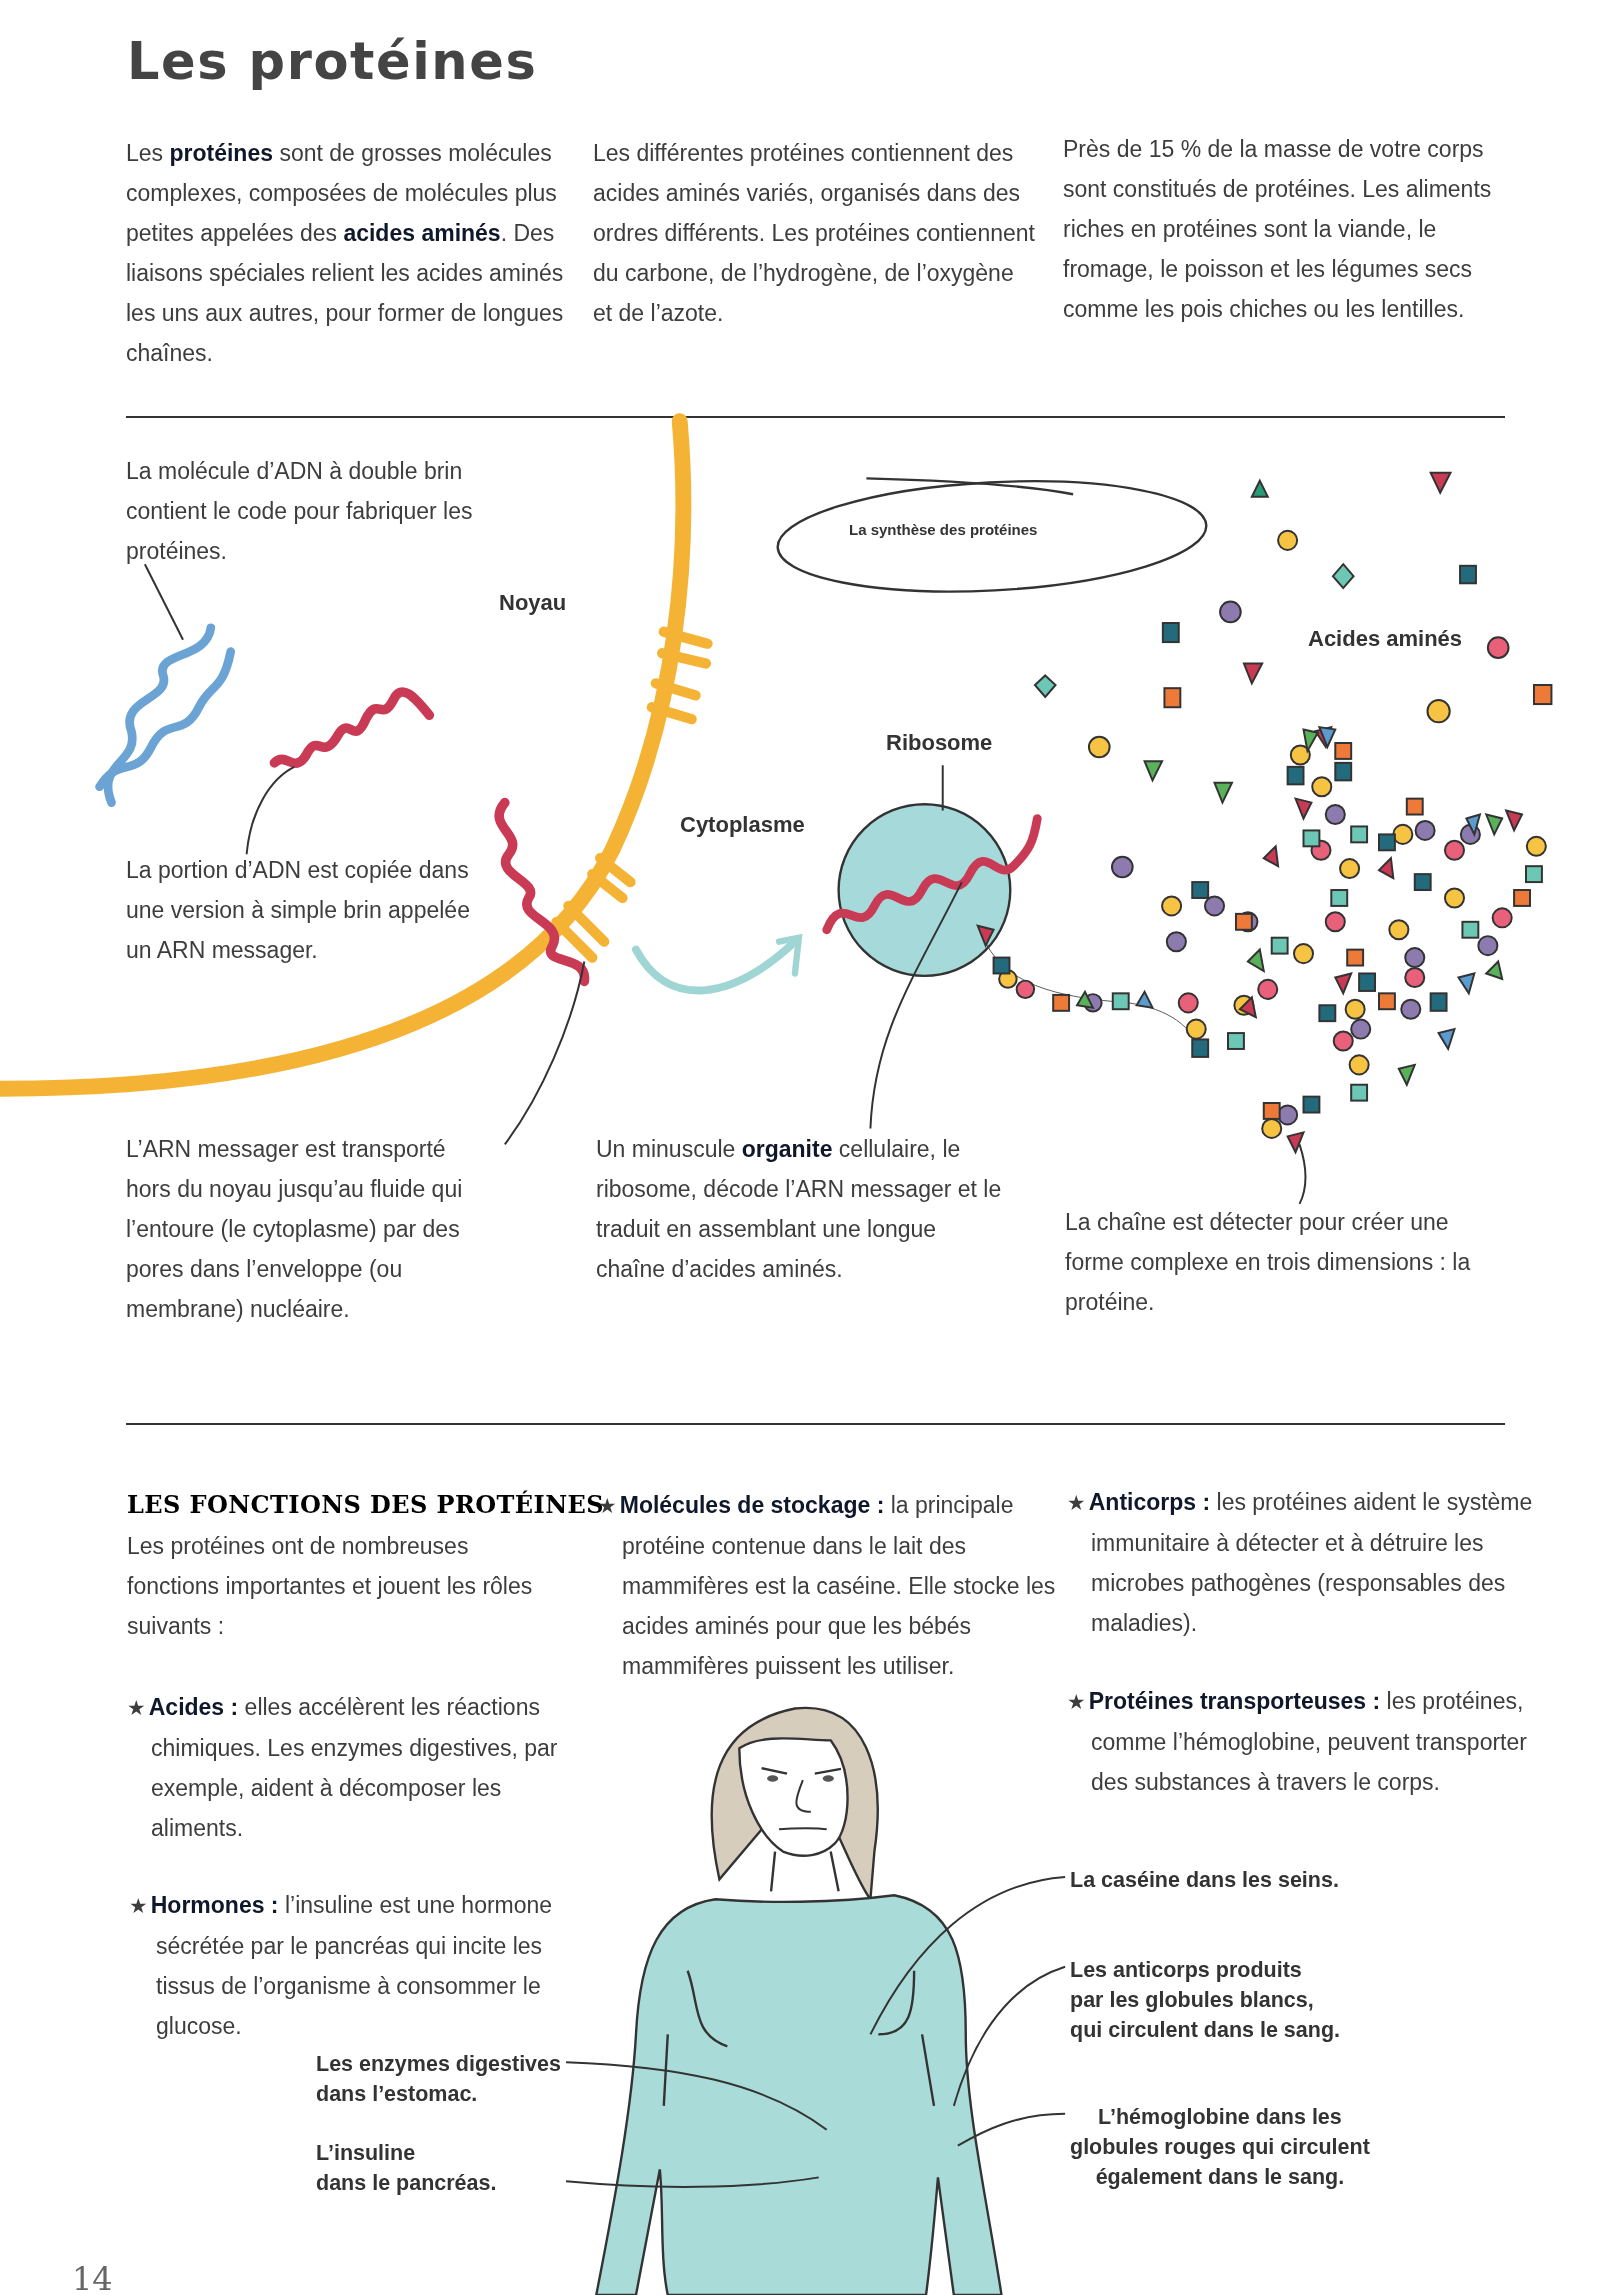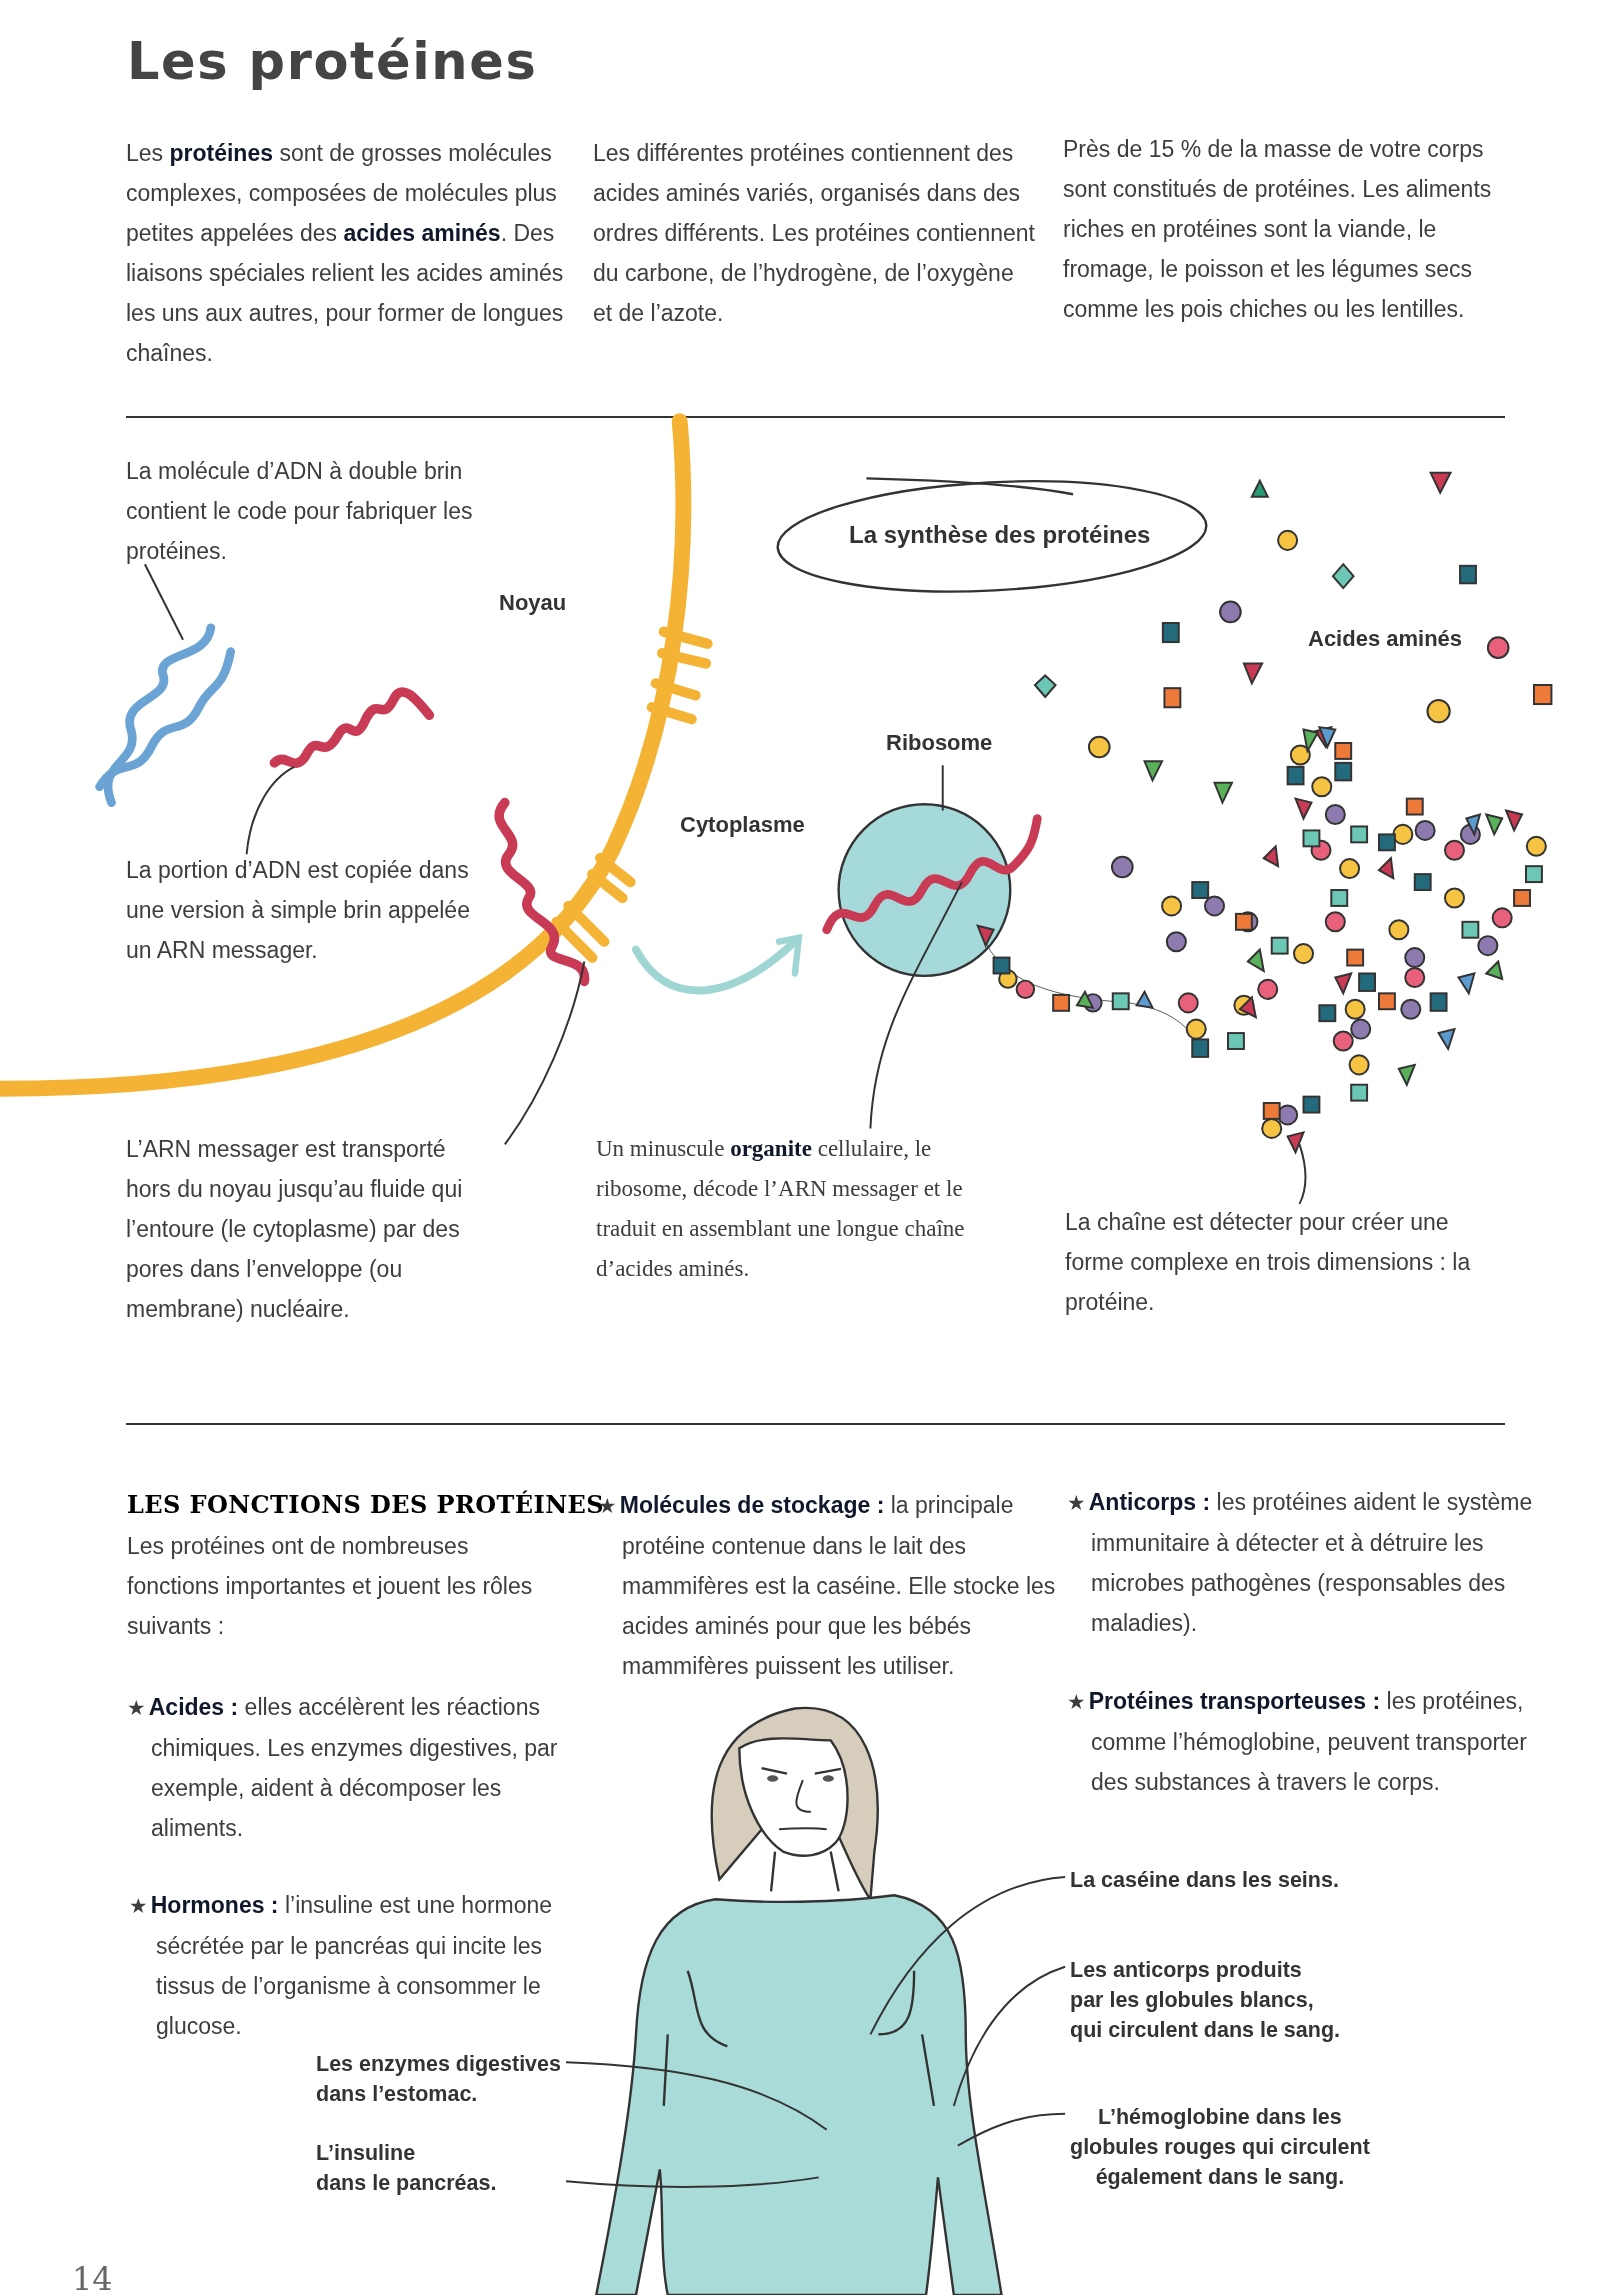--- a/index.html
+++ b/index.html
@@ -188,30 +188,30 @@
       <polygon points="1660,915 1680,918 1670,940"></polygon>
         <polygon points="1430,1265 1440,1248 1450,1268"></polygon>
         <polygon points="1845,1030 1862,1025 1855,1050"></polygon>
         <polygon points="1835,1230 1855,1225 1848,1250"></polygon>
         <polygon points="1810,1300 1830,1295 1822,1320"></polygon>
     </g>
   </g>
   <path d="M1635 1440 C 1645 1470, 1645 1495, 1635 1515" stroke="#333" stroke-width="2.5" fill="none"></path>
 </svg>
 
-<div class="abs label" style="left:849px;top:521px;font-size:24px;">La synthèse des protéines</div>
+<div class="abs label" style="left:849px;top:521px;font-size:15px;">La synthèse des protéines</div>
 <div class="abs label" style="left:499px;top:590px;">Noyau</div>
 <div class="abs label" style="left:680px;top:812px;text-align:right;">Cytoplasme</div>
 <div class="abs label" style="left:886px;top:730px;">Ribosome</div>
 <div class="abs label" style="left:1308px;top:626px;">Acides aminés</div>
 
 <div class="abs para" style="left:126px;top:451px;width:374px;">La molécule d’ADN à double brin contient le code pour fabriquer les protéines.</div>
 <div class="abs para" style="left:126px;top:850px;width:366px;">La portion d’ADN est copiée dans une version à simple brin appelée un ARN messager.</div>
 <div class="abs para" style="left:126px;top:1129px;width:366px;">L’ARN messager est transporté hors du noyau jusqu’au fluide qui l’entoure (le cytoplasme) par des pores dans l’enveloppe (ou membrane) nucléaire.</div>
-<div class="abs para" style="left:596px;top:1129px;width:413px;font-family:Liberation Serif, serif;">
+<div class="abs para" style="left:596px;top:1129px;width:413px;">
   <span>Un minuscule </span><b>organite</b><span> cellulaire, le ribosome, décode l’ARN messager et le traduit en assemblant une longue chaîne d’acides aminés.</span>
 </div>
 <div class="abs para" style="left:1065px;top:1202px;width:437px;">La chaîne est détecter pour créer une forme complexe en trois dimensions : la protéine.</div>
 
 <div class="abs rule" style="left:126px;top:1423px;width:1379px;"></div>
 
 <div class="abs sec-head" style="left:127px;top:1490px;">LES FONCTIONS DES PROTÉINES</div>
 <div class="abs para" style="left:127px;top:1526px;width:413px;">Les protéines ont de nombreuses fonctions importantes et jouent les rôles suivants :</div>
 
 <div class="abs para" style="left:127px;top:1687px;width:445px;padding-left:24px;text-indent:-24px;">

